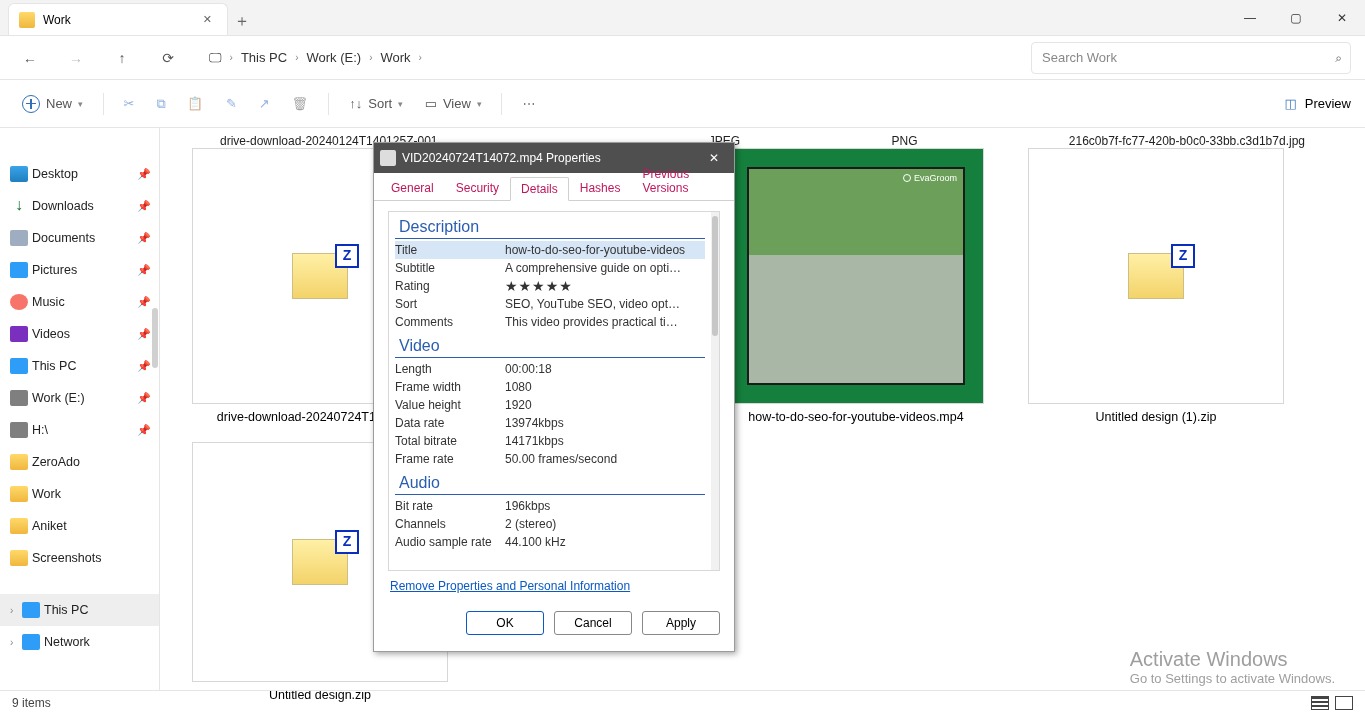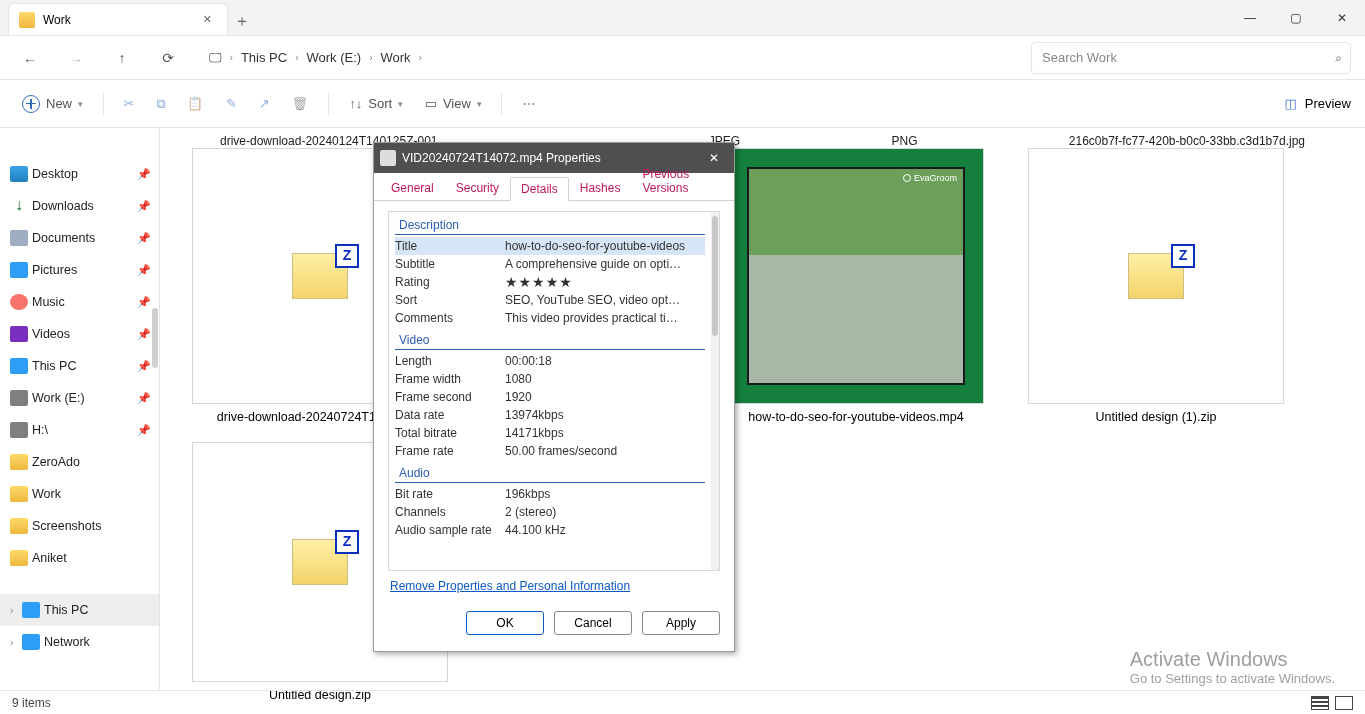--- a/index.html
+++ b/index.html
@@ -94,21 +94,21 @@
 
   .dlg-body{padding:10px 14px 4px 14px;}
   .prop-box{border:1px solid #d8d8d8;height:360px;display:flex;}
   .prop-scroll{width:8px;background:#f1f1f1;position:relative;}
   .prop-scroll .thumb-s{position:absolute;left:1px;right:1px;top:4px;height:120px;background:#c7c7c7;border-radius:3px;}
   .prop-tbl{flex:1;overflow:hidden;padding:0 6px;}
   .prop-head,.prop-row{display:flex;font-size:12px;height:18px;align-items:center;}
   .prop-head{color:#333;border-bottom:0;}
   .prop-row .k{width:110px;color:#333;white-space:nowrap;}
   .prop-row .v{flex:1;color:#333;white-space:nowrap;overflow:hidden;text-overflow:ellipsis;}
-  .prop-section{color:#2a5db0;font-size:12px;padding:6px 0 2px 4px;border-bottom:1px solid #2a5db0;margin-bottom:2px;}
+  .prop-section{color:#2a5db0;font-size:16px;padding:6px 0 2px 4px;border-bottom:1px solid #2a5db0;margin-bottom:2px;}
   .prop-row.sel{background:#d7e6f7;}
   .stars{color:var(--star);letter-spacing:1px;font-size:14px;}
 
   .remove-link{color:var(--link);text-decoration:underline;font-size:12px;padding:8px 2px 0 2px;display:inline-block;}
 
   .dlg-buttons{display:flex;justify-content:flex-end;gap:10px;padding:14px 14px 12px 14px;}
   .dlg-btn{width:78px;height:24px;border:1px solid #888;background:#fff;font-size:12px;border-radius:3px;}
   .dlg-btn.primary{border:1px solid var(--link);}
 </style>
 </head>
@@ -250,25 +250,25 @@
         <div class="nav-item">
           <div class="ic folder"></div>
           <span>ZeroAdo</span>
         </div>
         <div class="nav-item">
           <div class="ic folder"></div>
           <span>Work</span>
         </div>
         <div class="nav-item">
           <div class="ic folder"></div>
+          <span>Aniket</span>
+        </div>
+        <div class="nav-item">
+          <div class="ic folder"></div>
           <span>Screenshots</span>
-        </div>
-        <div class="nav-item">
-          <div class="ic folder"></div>
-          <span>Aniket</span>
         </div>
       </div>
     <div style="height:20px;"></div>
     <div id="tree-list">
         <div class="nav-item sel">
           <span class="exp">›</span>
           <div class="ic pc"></div>
           <span>This PC</span>
         </div>
         <div class="nav-item">
@@ -377,21 +377,21 @@
         <div class="prop-section">Video</div>
         <div class="prop-row">
             <div class="k">Length</div>
             <div class="v">00:00:18</div>
           </div>
         <div class="prop-row">
             <div class="k">Frame width</div>
             <div class="v">1080</div>
           </div>
         <div class="prop-row">
-            <div class="k">Frame second</div>
+            <div class="k">Value height</div>
             <div class="v">1920</div>
           </div>
         <div class="prop-row">
             <div class="k">Data rate</div>
             <div class="v">13974kbps</div>
           </div>
         <div class="prop-row">
             <div class="k">Total bitrate</div>
             <div class="v">14171kbps</div>
           </div>

